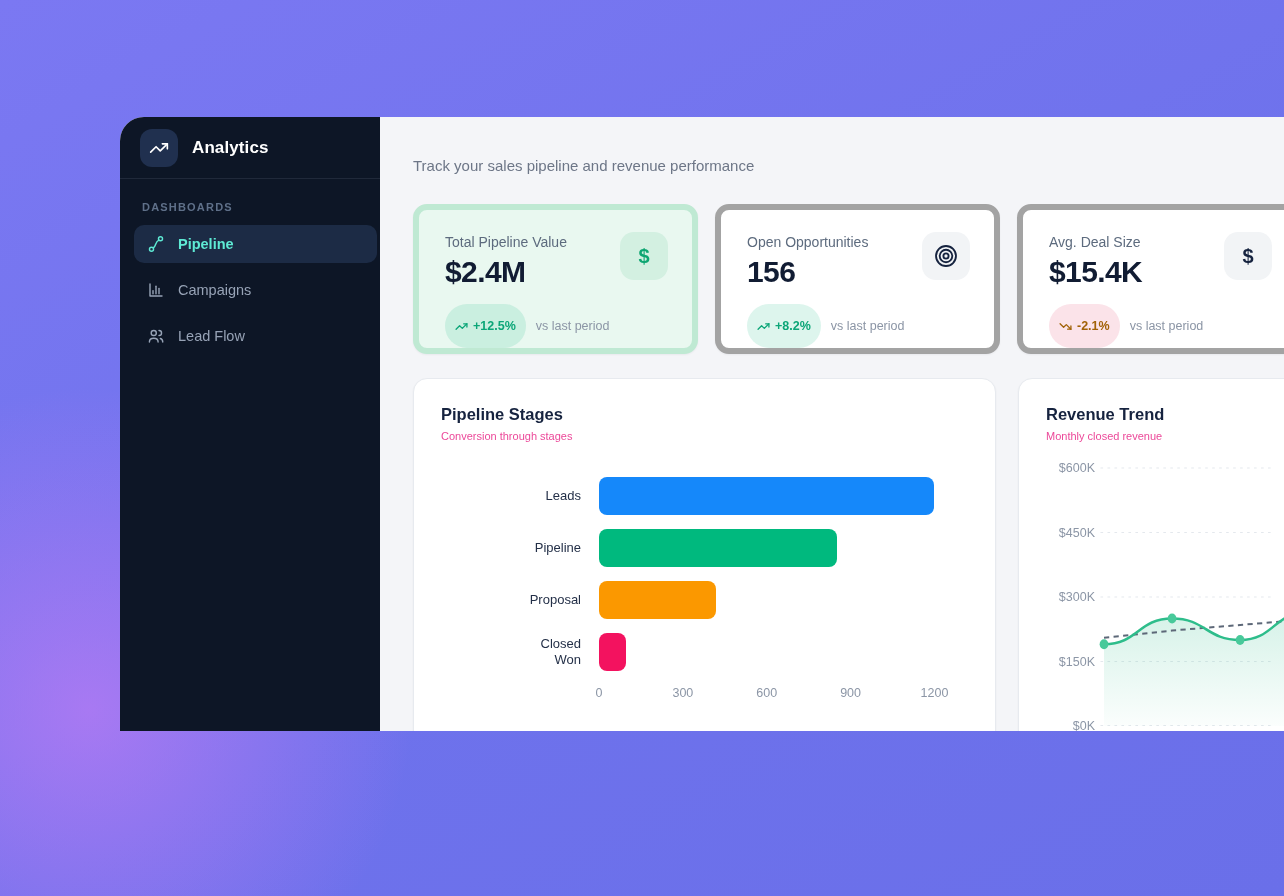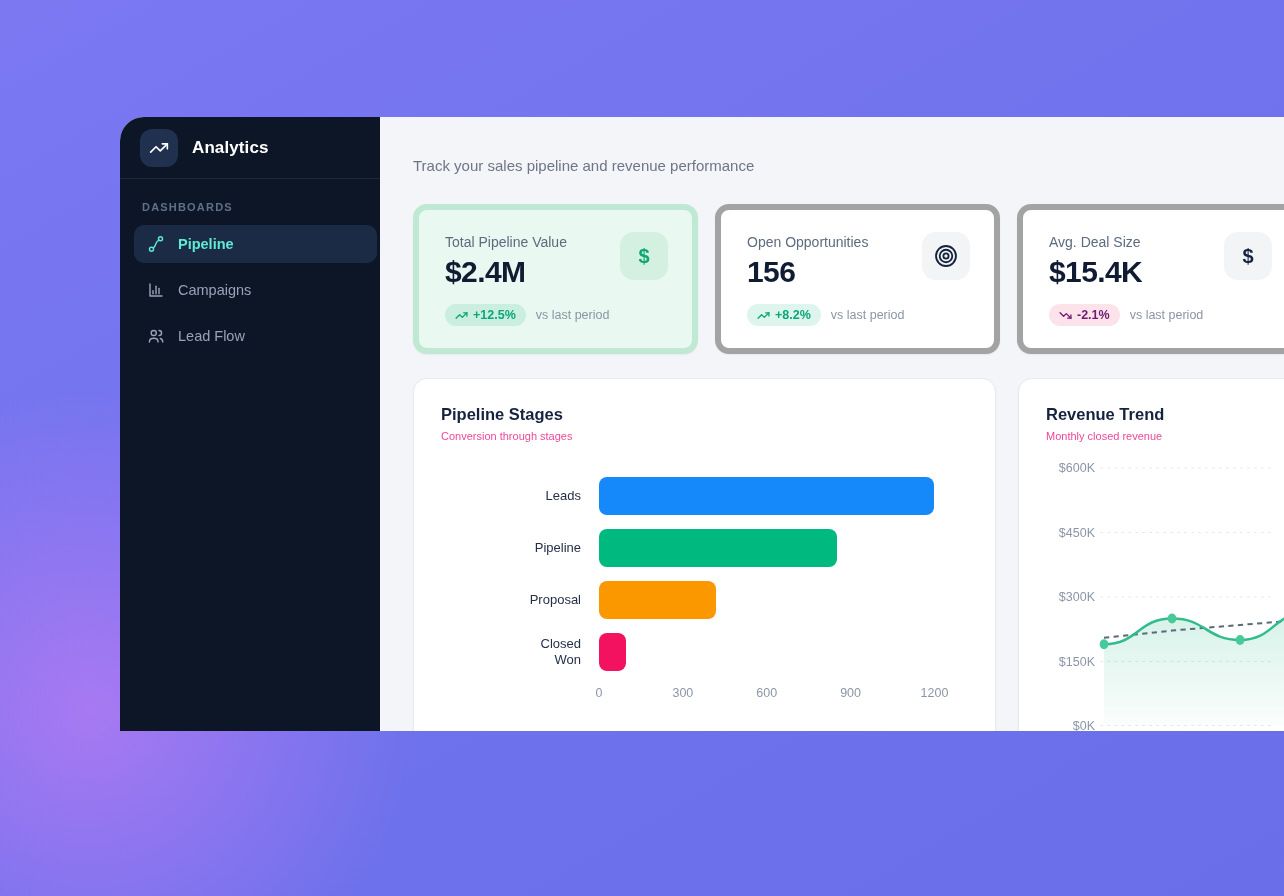--- a/index.html
+++ b/index.html
@@ -35,24 +35,24 @@
   .page-subtitle{ margin-top:9px; font-size:15px; color:#6d7687; }
   .rows{ width:890px; margin-top:30px; }
   
   .kpi-grid{ display:grid; grid-template-columns:repeat(3,285px); gap:17px; }
   .kpi-card{ position:relative; height:150px; background:#fff; border:6px solid #a3a3a3;
     border-radius:14px; padding:24px 26px; box-shadow:0 1px 2px rgba(16,24,40,.05); cursor:pointer; }
   .kpi-card.highlight{ background:#e9f8f0; border-color:#bfe9d3; }
   .kpi-label{ font-size:14px; color:#5d6b7e; }
   .kpi-value{ font-size:30px; font-weight:800; color:#111c33; margin-top:5px; letter-spacing:-.6px; }
   .kpi-foot{ margin-top:15px; display:flex; align-items:center; gap:10px; }
-  .badge{ display:inline-flex; align-items:center; gap:5px; padding:4px 10px; border-radius:999px;
+  .badge{ display:inline-flex; align-items:center; gap:5px; padding:15px 10px; border-radius:999px;
     font-size:12.5px; font-weight:700; }
   .badge.up{ background:rgba(16,185,129,.14); color:#0ca678; }
-  .badge.down{ background:#fbe3e9; color:#701a75; }
+  .badge.down{ background:#fbe3e9; color:#a16207; }
   .vs{ font-size:12.5px; color:#8b95a5; }
   .kpi-icon{ position:absolute; top:22px; right:24px; width:48px; height:48px; border-radius:14px;
     background:#f2f4f6; display:flex; align-items:center; justify-content:center; }
   .kpi-card.highlight .kpi-icon{ background:#d3f0e1; }
   .dollar-glyph{ font-size:20px; font-weight:700; color:#16233f; }
   .dollar-glyph.green{ color:#0ea672; }
   
   .charts-grid{ margin-top:24px; display:grid; grid-template-columns:583px 285px; gap:22px; }
   .chart-card{ background:#fff; border:1px solid #e7eaef; border-radius:14px; height:435px;
     padding:26px 27px; box-shadow:0 1px 2px rgba(16,24,40,.05); }

